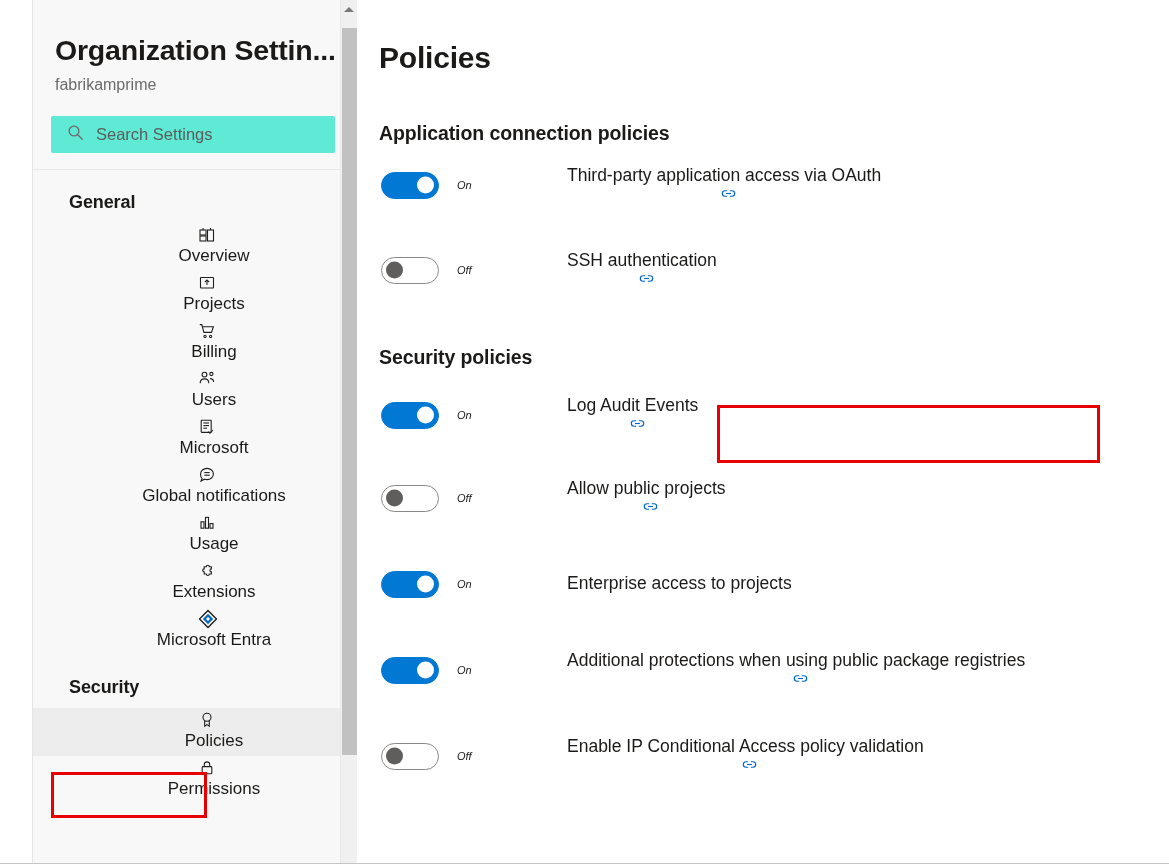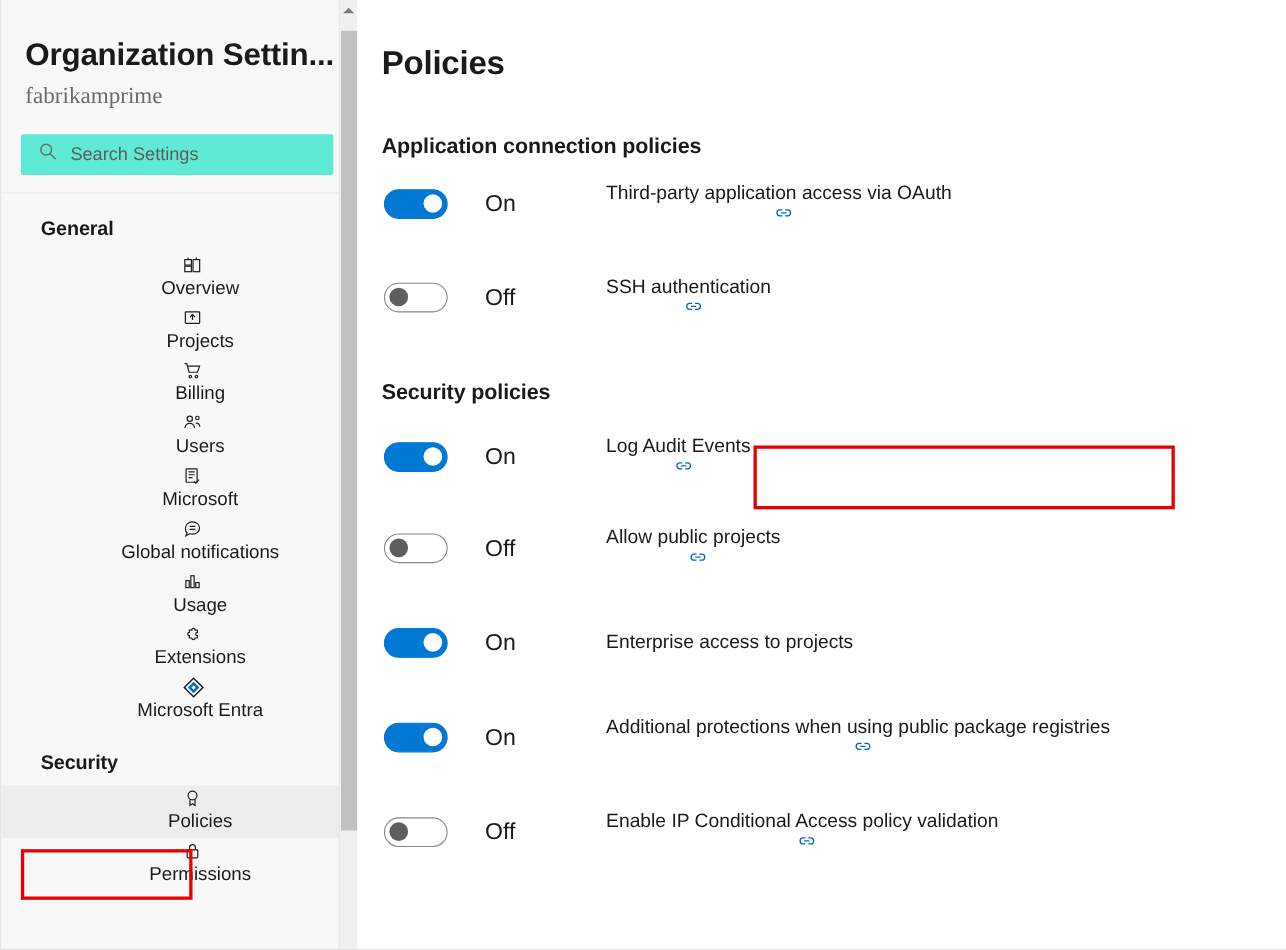--- a/index.html
+++ b/index.html
@@ -29,39 +29,39 @@
   
   .sidebar {
     position: relative;
     width: 325px;
     height: 863px;
     background: #f8f8f8;
     border-left: 1px solid #e5e5e5;
     box-sizing: border-box;
     overflow: hidden;
     flex: 0 0 325px;
+    margin-left: 32px;
   }
   .side-head {
     padding: 34px 0 0 22px;
   }
   .org-title {
     font-size: 28.5px;
     font-weight: 600;
     letter-spacing: -0.2px;
     color: #1b1a19;
     line-height: 1.15;
     white-space: nowrap;
     overflow: hidden;
   }
   .org-sub {
-    font-size: 21px;
+    font-size: 16px;
     color: #6b6b6b;
     margin-top: 8px;
     line-height: 1.2;
-    font-family: Liberation Serif, serif;
   }
   .search-wrap {
     margin: 22px 22px 0 18px;
   }
   .search-box {
     display: flex;
     align-items: center;
     height: 37px;
     background: #5eead4;
     border-radius: 2px;
@@ -238,26 +238,27 @@
     top: 50%;
     width: 17px;
     height: 17px;
     border-radius: 50%;
     transform: translateY(-50%);
   }
   .toggle.on .knob { right: 4px; background: #ffffff; }
   .toggle.off .knob { left: 4px; background: #605e5c; }
 
   .state-label {
-    font-size: 21px;
-    color: #1b1a19;
-    margin-left: 34px;
+    font-size: 11px;
+    color: #1b1a19;
+    margin-left: 18px;
     width: 110px;
     flex: 0 0 110px;
     line-height: 1;
+    font-style: italic;
   }
   .policy-name {
     font-size: 17.5px;
     color: #1b1a19;
     line-height: 1;
     display: flex;
     align-items: center;
     white-space: nowrap;
     flex-direction: column;
   }

